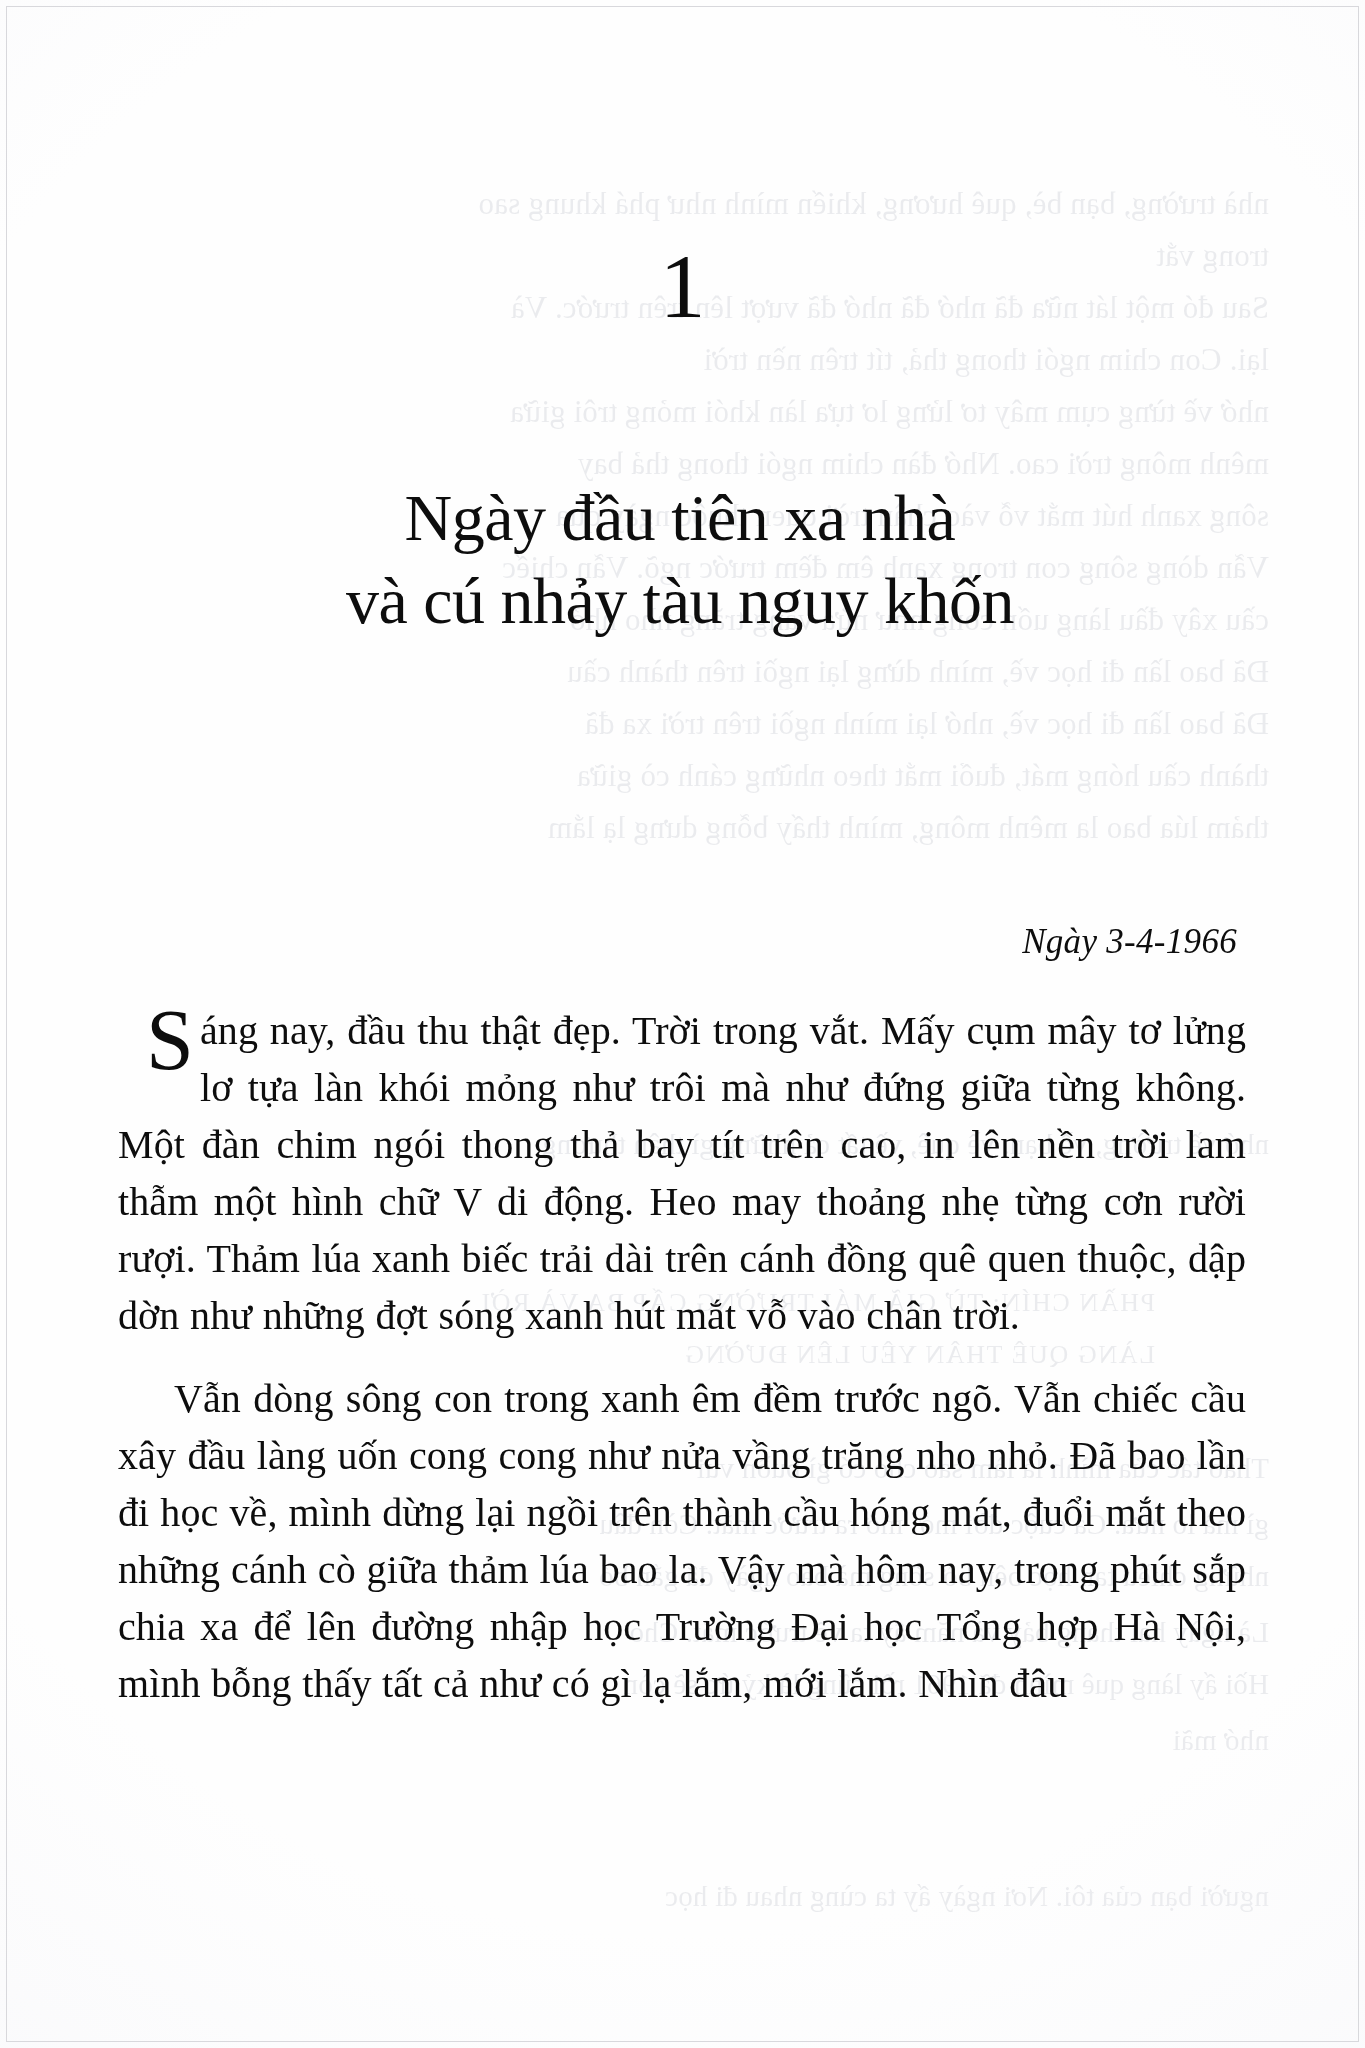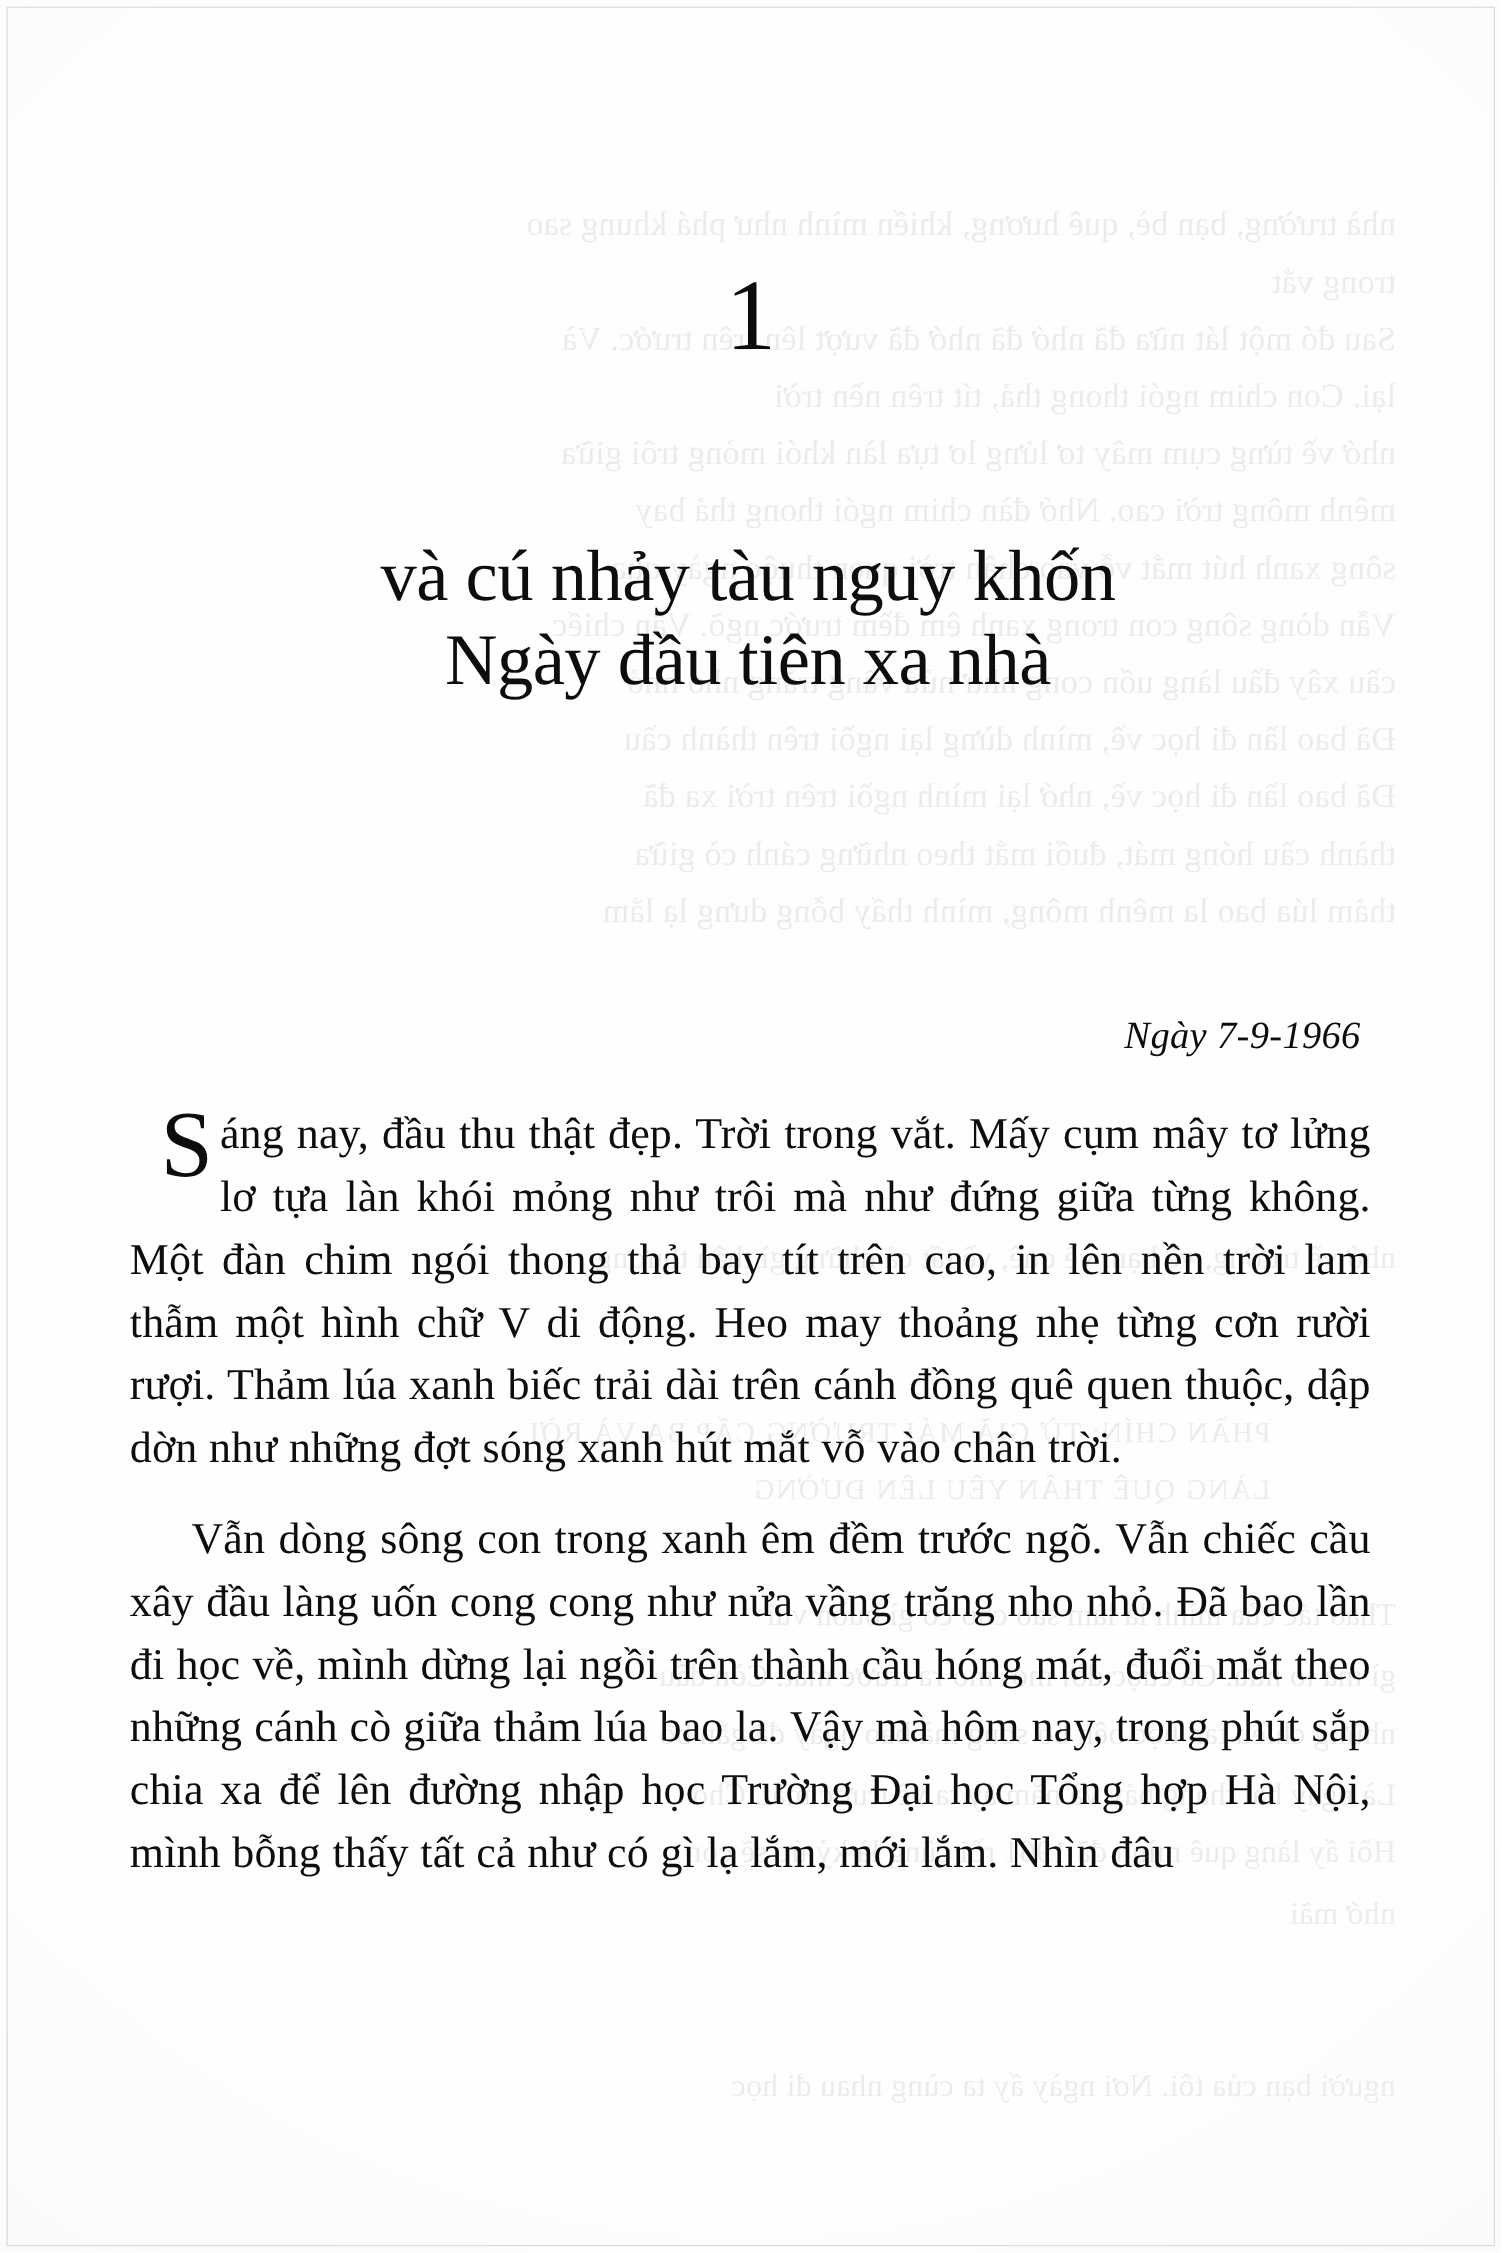--- a/index.html
+++ b/index.html
@@ -173,25 +173,25 @@
       <div class="st-line" style="top: 1880px; left: 96px; font-size: 29px;">người bạn của tôi. Nơi ngày ấy ta cùng nhau đi học</div>
     </div>
 
   <div class="paper-tint"></div>
 
   <div class="content">
 
     <div class="chapter-number">1</div>
 
     <div class="chapter-title">
+      <span class="t-line">Ngày đầu tiên xa nhà</span>
       <span class="t-line second">và cú nhảy tàu nguy khốn</span>
-      <span class="t-line">Ngày đầu tiên xa nhà</span>
     </div>
 
-    <div class="date-line">Ngày 7-9-1966</div>
+    <div class="date-line">Ngày 3-4-1966</div>
 
     <div class="body-col">
       <p class="para first-para">
         <span class="dropcap">S</span><span>áng nay, đầu thu thật đẹp. Trời trong vắt. Mấy cụm mây tơ lửng lơ tựa làn khói mỏng như trôi mà như đứng giữa từng không. Một đàn chim ngói thong thả bay tít trên cao, in lên nền trời lam thẫm một hình chữ V di động. Heo may thoảng nhẹ từng cơn rười rượi. Thảm lúa xanh biếc trải dài trên cánh đồng quê quen thuộc, dập dờn như những đợt sóng xanh hút mắt vỗ vào chân trời.</span>
       </p>
       <p class="para">Vẫn dòng sông con trong xanh êm đềm trước ngõ. Vẫn chiếc cầu xây đầu làng uốn cong cong như nửa vầng trăng nho nhỏ. Đã bao lần đi học về, mình dừng lại ngồi trên thành cầu hóng mát, đuổi mắt theo những cánh cò giữa thảm lúa bao la. Vậy mà hôm nay, trong phút sắp chia xa để lên đường nhập học Trường Đại học Tổng hợp Hà Nội, mình bỗng thấy tất cả như có gì lạ lắm, mới lắm. Nhìn đâu</p>
     </div>
 
   </div>
 

